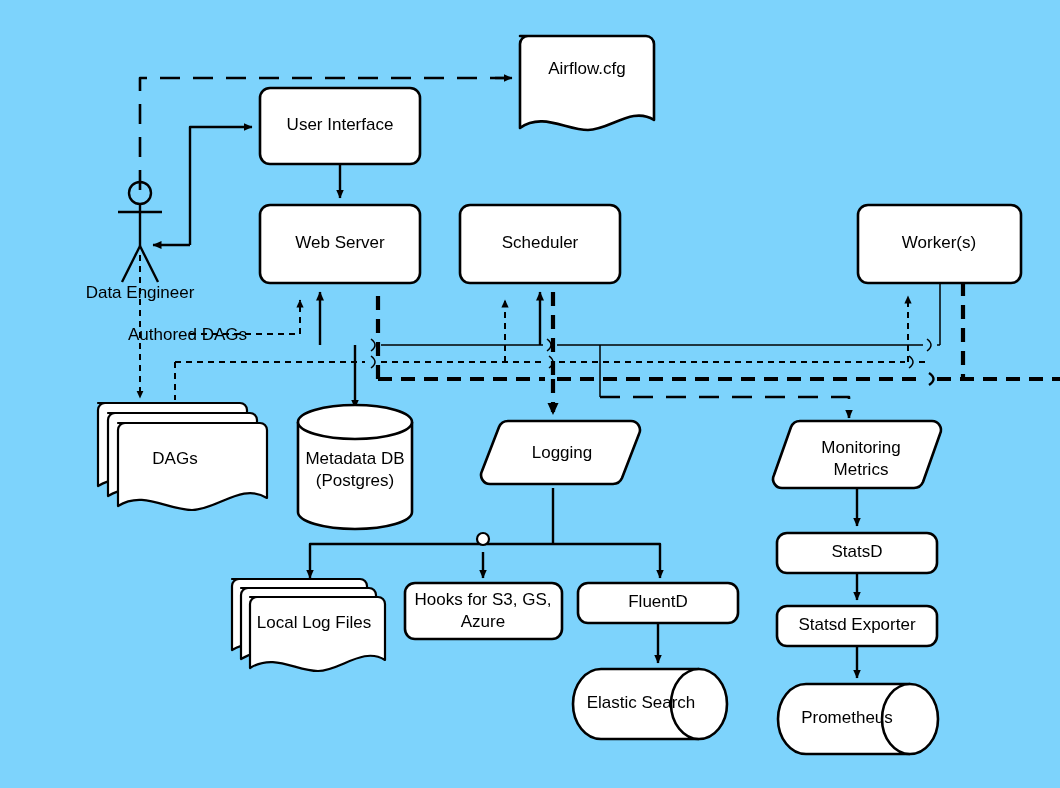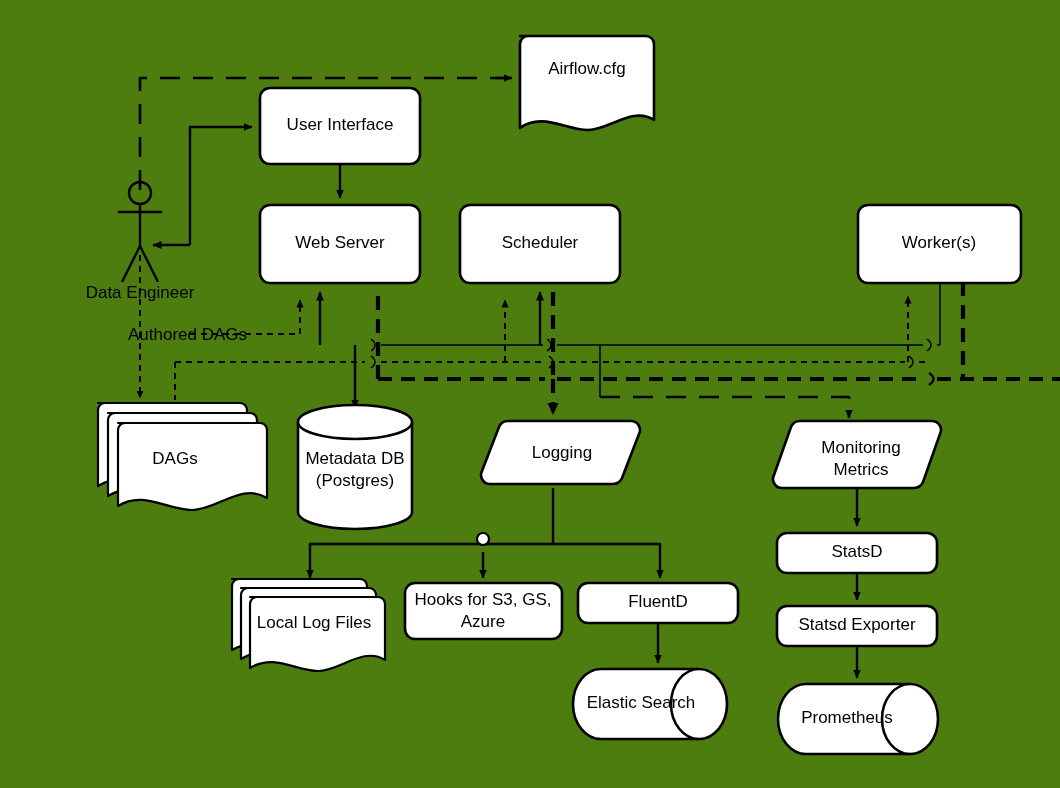--- a/index.html
+++ b/index.html
@@ -4,21 +4,21 @@
 <style>
   html, body {
     margin: 0;
     padding: 0;
     background: #ffffff;
   }
   #diagram-root {
     position: relative;
     width: 1060px;
     height: 788px;
-    background: #4d7c0f;
+    background: #7dd3fc;
     font-family: "Liberation Sans", sans-serif;
     overflow: hidden;
   }
   svg#diagram-svg {
     display: block;
     width: 1060px;
     height: 788px;
   }
   text {
     font-family: "Liberation Sans", sans-serif;

